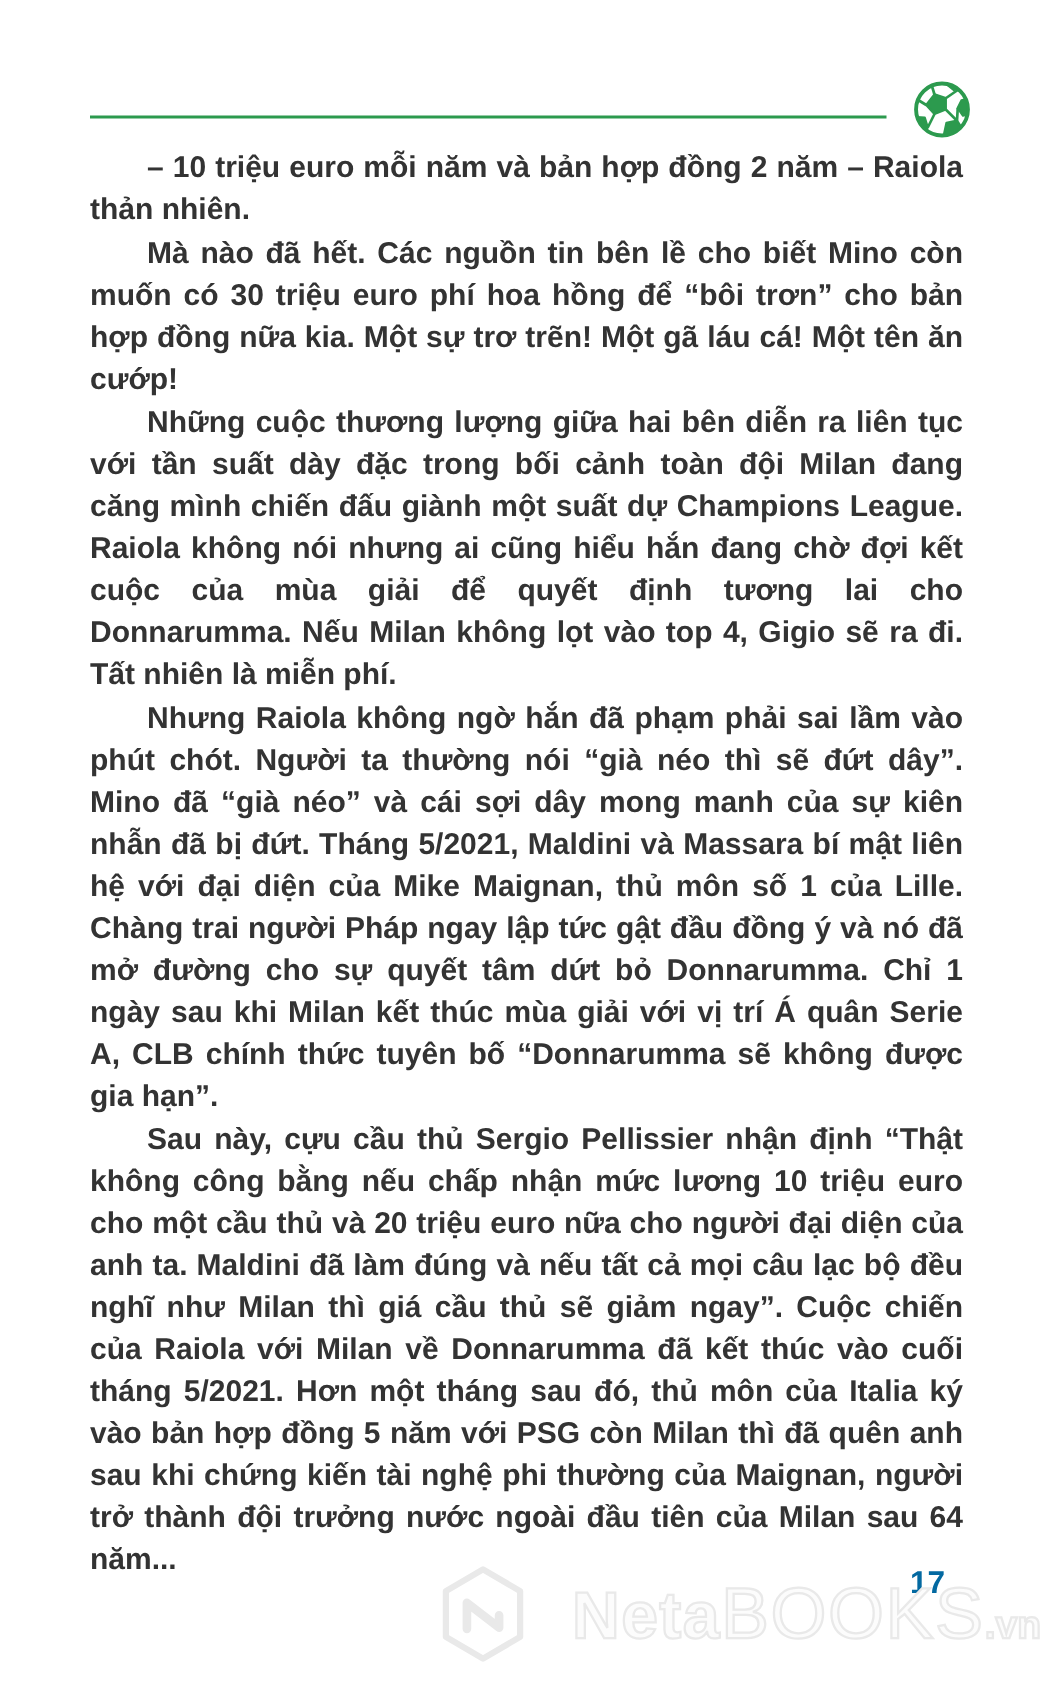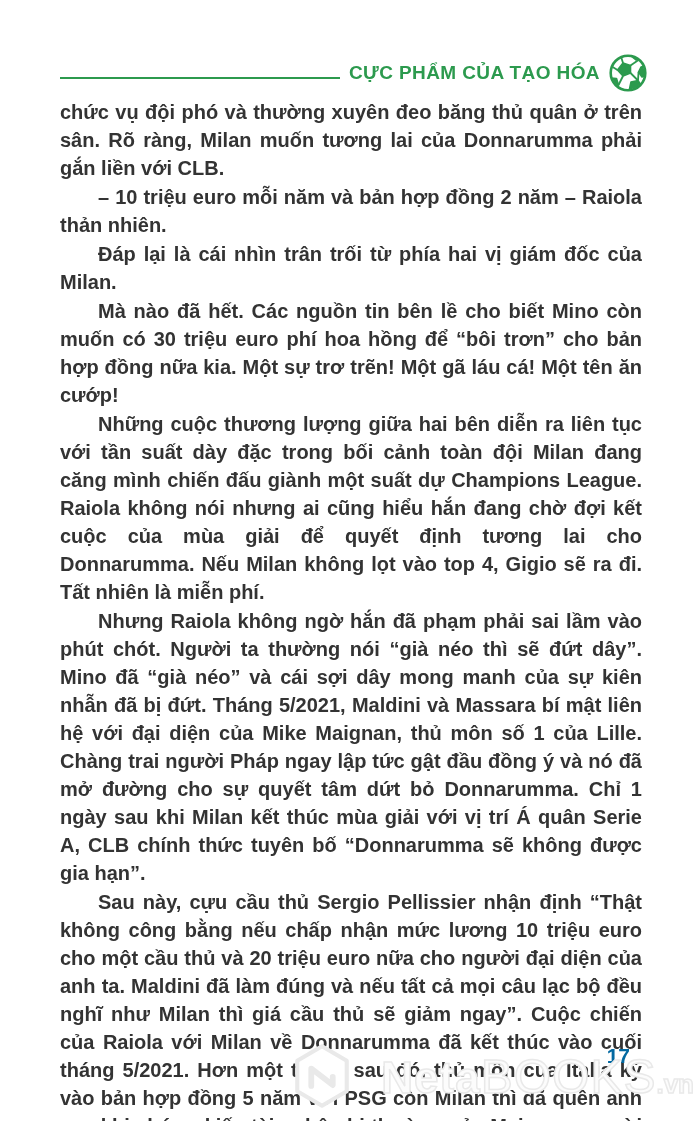--- a/index.html
+++ b/index.html
@@ -85,21 +85,20 @@
   .wm-books { font-weight: normal; text-transform: uppercase; font-size: 48px; }
   .wm-suffix { font-weight: bold; font-size: 26px; letter-spacing: 0; }
 </style>
 </head>
 <body>
 
 <div class="page">
 
   <div class="header">
     <div class="header-rule"></div>
-    <div class="header-title">CỰC PHẨM CỦA TẠO HÓA</div>
     <span class="ball-icon">
       <svg viewBox="0 0 40 40" width="40" height="40">
         <defs>
             <clipPath id="ballclip">
               <circle cx="20" cy="20" r="16.6"></circle>
             </clipPath>
           </defs>
         <circle cx="20" cy="20" r="17.3" fill="#ffffff" stroke="#2c9a4e" stroke-width="2.6"></circle>
         <g clip-path="url(#ballclip)" fill="#2c9a4e" stroke="#2c9a4e" stroke-width="1.6" stroke-linejoin="round">
           <polygon points="15,10 22.5,12.5 22.5,20 15,23 9.5,17"></polygon>
@@ -114,23 +113,21 @@
             <line x1="9.5" y1="17" x2="3" y2="13"></line>
             <line x1="15" y1="10" x2="13" y2="3.5"></line>
             <line x1="30.5" y1="19" x2="30" y2="27.5"></line>
           </g>
         </g>
       </svg>
     </span>
   </div>
 
   <div class="content">
-    <p>chức vụ đội phó và thường xuyên đeo băng thủ quân ở trên sân. Rõ ràng, Milan muốn tương lai của Donnarumma phải gắn liền với CLB.</p>
     <p class="indent">– 10 triệu euro mỗi năm và bản hợp đồng 2 năm – Raiola thản nhiên.</p>
-    <p class="indent">Đáp lại là cái nhìn trân trối từ phía hai vị giám đốc của Milan.</p>
     <p class="indent">Mà nào đã hết. Các nguồn tin bên lề cho biết Mino còn muốn có 30 triệu euro phí hoa hồng để “bôi trơn” cho bản hợp đồng nữa kia. Một sự trơ trẽn! Một gã láu cá! Một tên ăn cướp!</p>
     <p class="indent">Những cuộc thương lượng giữa hai bên diễn ra liên tục với tần suất dày đặc trong bối cảnh toàn đội Milan đang căng mình chiến đấu giành một suất dự Champions League. Raiola không nói nhưng ai cũng hiểu hắn đang chờ đợi kết cuộc của mùa giải để quyết định tương lai cho Donnarumma. Nếu Milan không lọt vào top 4, Gigio sẽ ra đi. Tất nhiên là miễn phí.</p>
     <p class="indent">Nhưng Raiola không ngờ hắn đã phạm phải sai lầm vào phút chót. Người ta thường nói “già néo thì sẽ đứt dây”. Mino đã “già néo” và cái sợi dây mong manh của sự kiên nhẫn đã bị đứt. Tháng 5/2021, Maldini và Massara bí mật liên hệ với đại diện của Mike Maignan, thủ môn số 1 của Lille. Chàng trai người Pháp ngay lập tức gật đầu đồng ý và nó đã mở đường cho sự quyết tâm dứt bỏ Donnarumma. Chỉ 1 ngày sau khi Milan kết thúc mùa giải với vị trí Á quân Serie A, CLB chính thức tuyên bố “Donnarumma sẽ không được gia hạn”.</p>
     <p class="indent">Sau này, cựu cầu thủ Sergio Pellissier nhận định “Thật không công bằng nếu chấp nhận mức lương 10 triệu euro cho một cầu thủ và 20 triệu euro nữa cho người đại diện của anh ta. Maldini đã làm đúng và nếu tất cả mọi câu lạc bộ đều nghĩ như Milan thì giá cầu thủ sẽ giảm ngay”. Cuộc chiến của Raiola với Milan về Donnarumma đã kết thúc vào cuối tháng 5/2021. Hơn một tháng sau đó, thủ môn của Italia ký vào bản hợp đồng 5 năm với PSG còn Milan thì đã quên anh sau khi chứng kiến tài nghệ phi thường của Maignan, người trở thành đội trưởng nước ngoài đầu tiên của Milan sau 64 năm...</p>
   </div>
 
   <div class="page-number">17</div>
 
   <div class="watermark">
     <span class="wm-logo">

